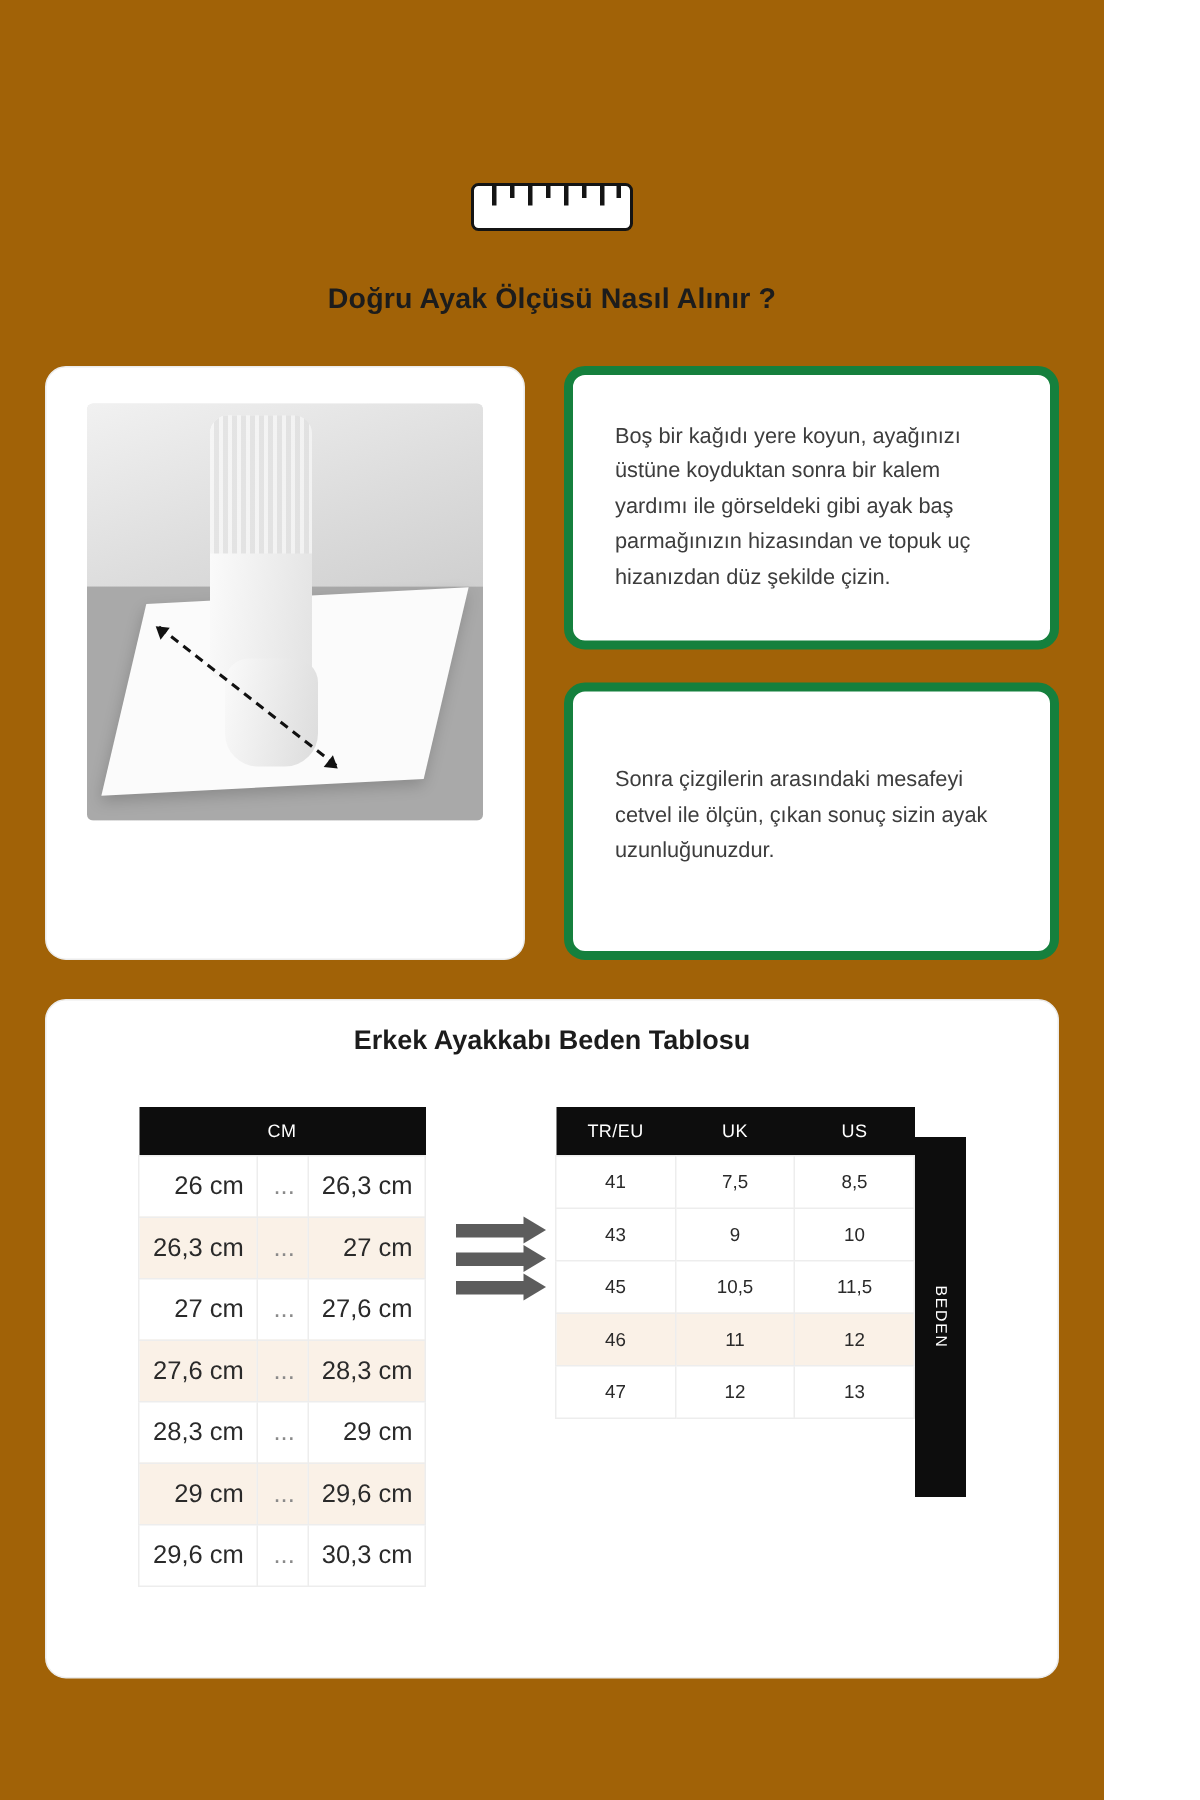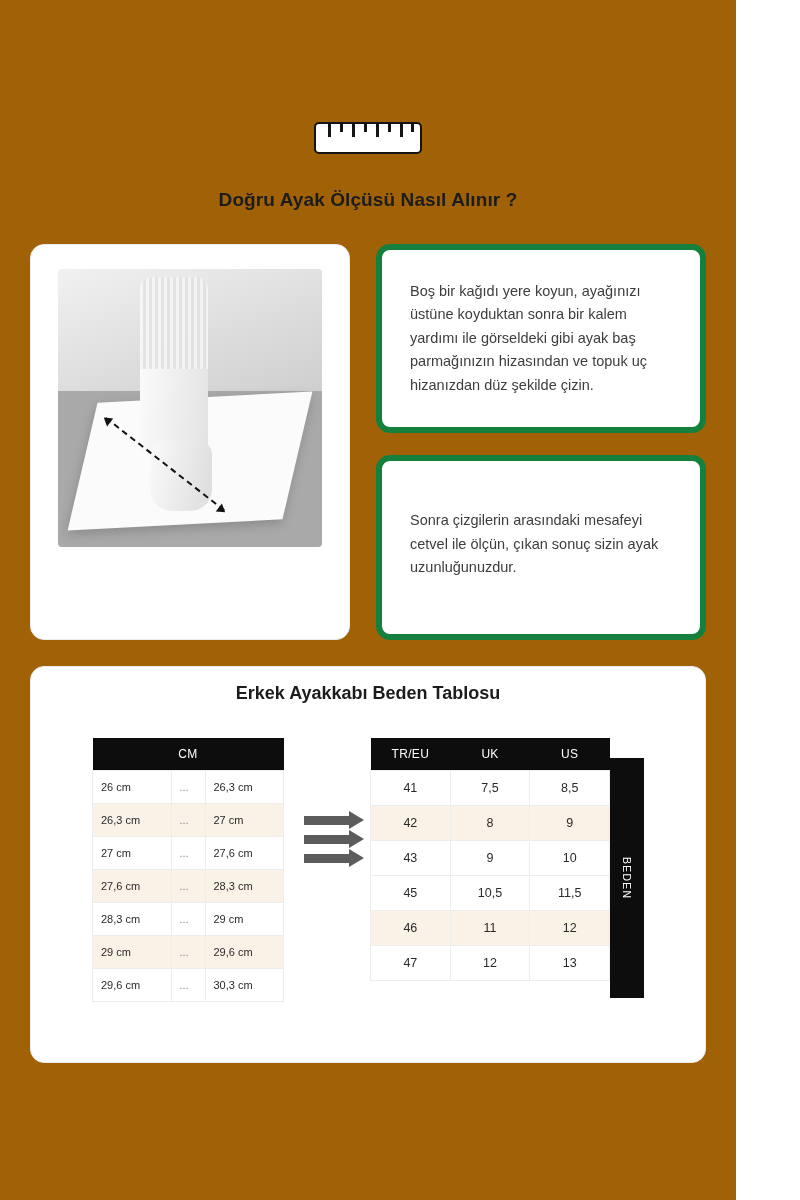--- a/index.html
+++ b/index.html
@@ -181,24 +181,24 @@
   .cm-table thead th {
     background: #0d0d0d;
     color: #fff;
     font-size: 12px;
     font-weight: normal;
     padding: 9px 0;
     letter-spacing: .4px;
   }
   .cm-table td {
     border: 1px solid #ededed;
-    font-size: 11px;
+    font-size: 17px;
     color: #2a2a2a;
     padding: 10px 8px;
-    text-align: left;
+    text-align: right;
     white-space: nowrap;
   }
   .cm-table td.dots { color: #8a8a8a; width: 34px; }
   .cm-table tr.alt td { background: #faf1e7; }
 
   .arrows {
     width: 86px;
     display: flex;
     flex-direction: column;
     justify-content: center;
@@ -360,25 +360,20 @@
             <th>UK</th>
             <th>US</th>
           </tr>
         </thead>
         <tbody>
           <tr>
             <td>41</td>
             <td>7,5</td>
             <td>8,5</td>
           </tr>
-          <tr class="alt">
-            <td>42</td>
-            <td>8</td>
-            <td>9</td>
-          </tr>
           <tr>
             <td>43</td>
             <td>9</td>
             <td>10</td>
           </tr>
           <tr>
             <td>45</td>
             <td>10,5</td>
             <td>11,5</td>
           </tr>

